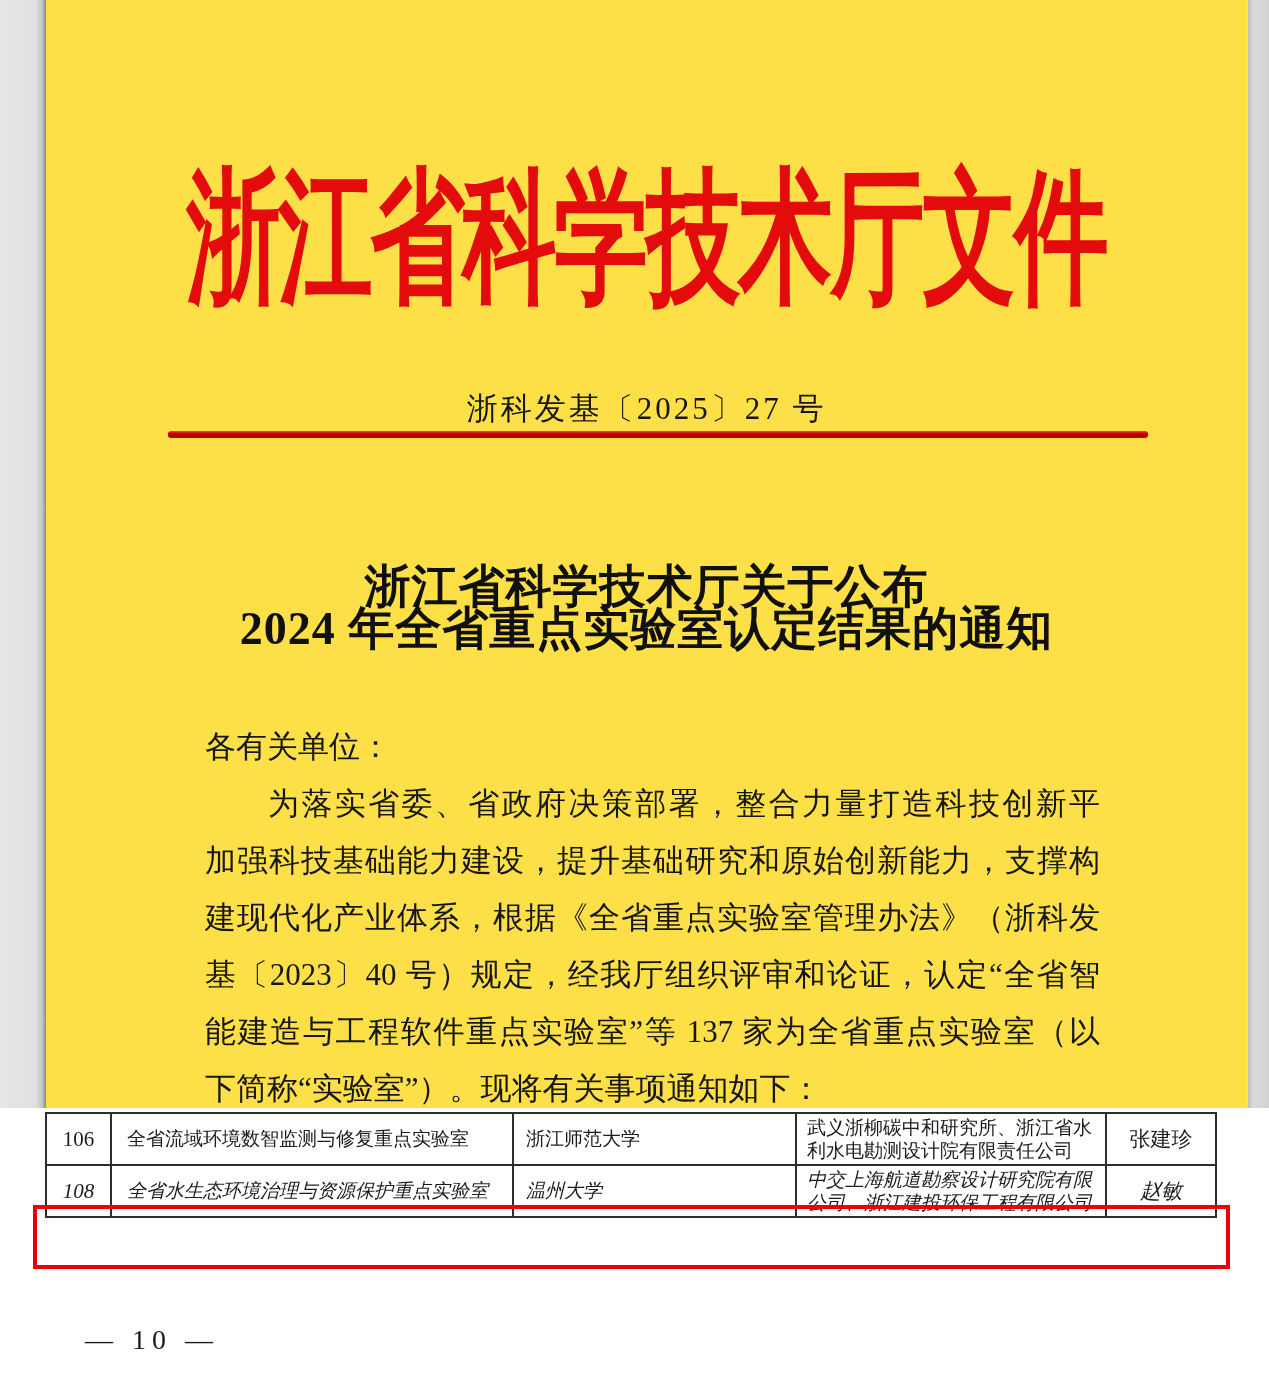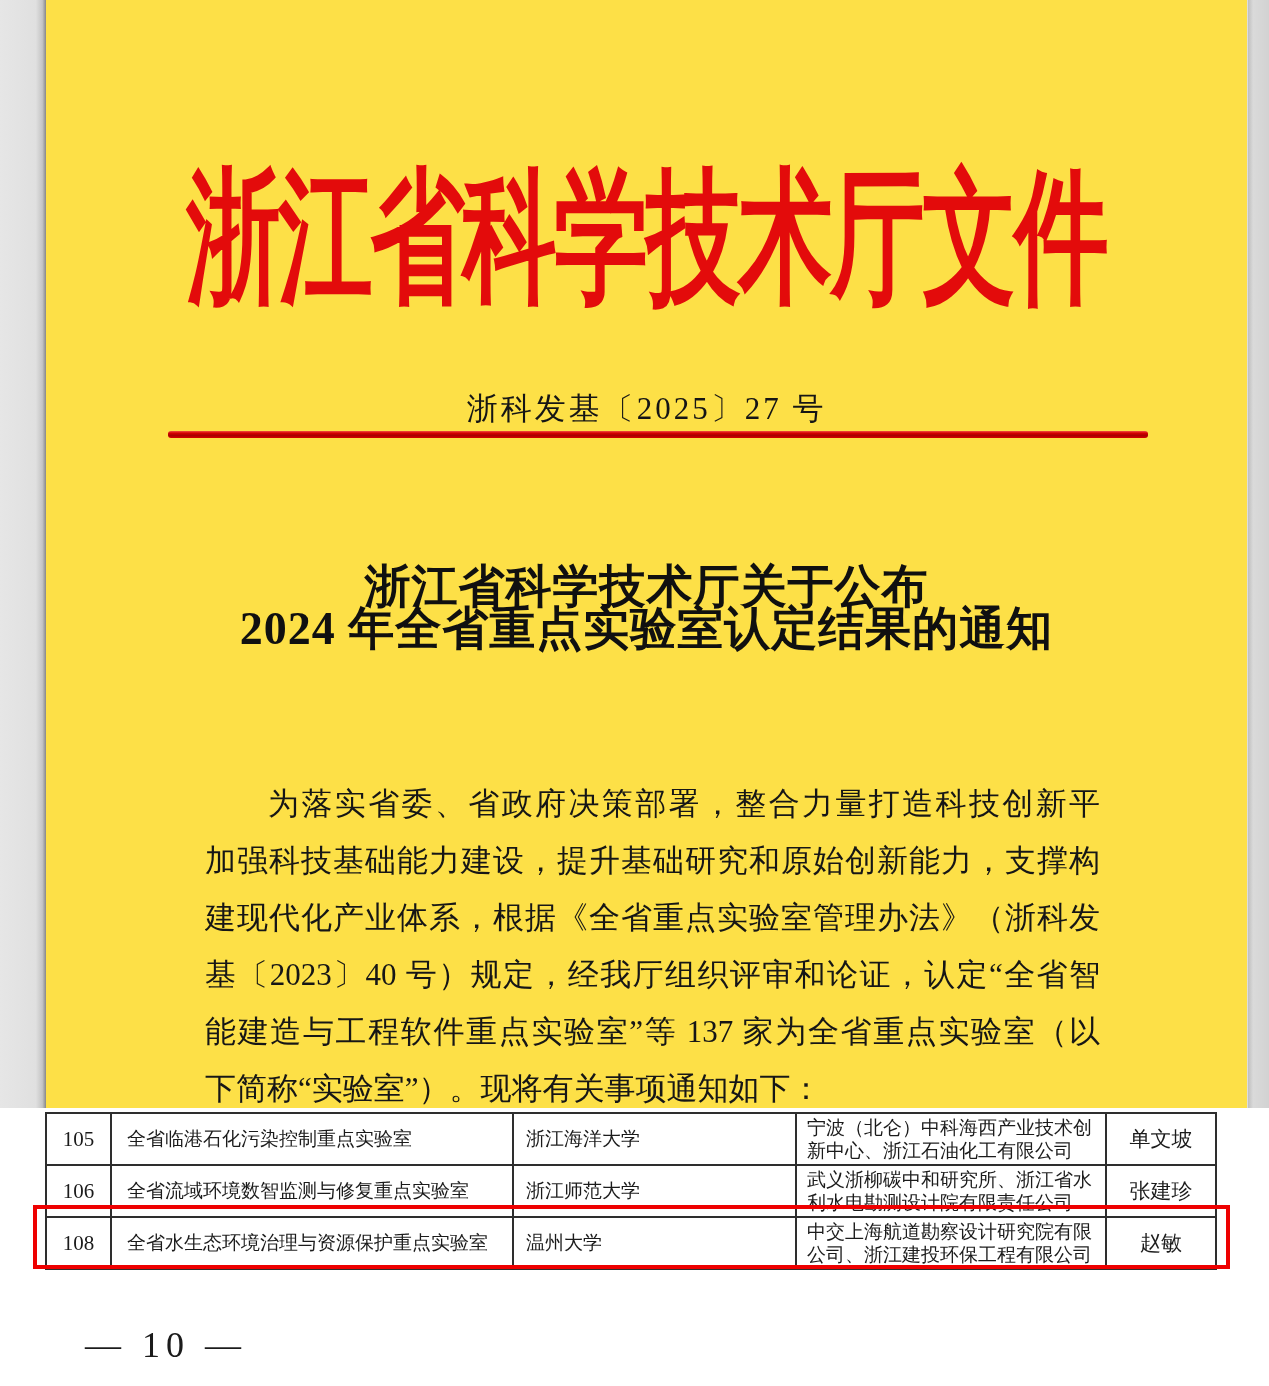--- a/index.html
+++ b/index.html
@@ -84,29 +84,29 @@
     overflow:hidden;
   }
   td.c-no{width:65px;text-align:center;font-size:21px;}
   td.c-lab{width:402px;padding-left:15px;font-size:19px;white-space:nowrap;}
   td.c-org{width:283px;padding-left:12px;font-size:19px;white-space:nowrap;}
   td.c-partner{width:310px;padding:2px 6px 2px 10px;font-size:19px;line-height:23px;}
   td.c-dir{width:110px;text-align:center;font-size:21px;}
   tr.r0 td{height:50px;}
   tr.r1 td{height:50px;}
   tr.r2 td{height:51px;}
-  tr.r3 td{height:50px;}
+  tr.r3 td{height:50px;font-style:italic;}
   .hlbox{
     position:absolute;left:33px;top:1205px;width:1197px;height:64px;
     border:4px solid var(--highlight-red,#ee0000);
     pointer-events:none;
   }
   .pagenum{
     position:absolute;top:1324px;left:85px;
-    font-size:36px;letter-spacing:6px;color:#1b1b1b;
+    font-size:28px;letter-spacing:6px;color:#1b1b1b;
   }
 </style>
 </head>
 <body>
 
 <div class="canvas">
 
   <div class="margin-left"></div>
   <div class="margin-right"></div>
 
@@ -114,39 +114,33 @@
     <span>浙江省科学技术厅文件</span>
   </div>
 
   <div class="docnum">浙科发基〔2025〕27 号</div>
 
   <div class="redline"></div>
 
   <div class="ntitle l1">浙江省科学技术厅关于公布</div>
   <div class="ntitle l2">2024 年全省重点实验室认定结果的通知</div>
 
+  <div class="salut">各有关单位：</div>
 
   <div class="bl just" style="top:783px;left:268px;width:832px">为落实省委、省政府决策部署，整合力量打造科技创新平台，</div>
   <div class="bl just" style="top:897px;left:205px;width:895px">建现代化产业体系，根据《全省重点实验室管理办法》（浙科发</div>
   <div class="bl just" style="top:840px;left:205px;width:895px">加强科技基础能力建设，提升基础研究和原始创新能力，支撑构</div>
   <div class="bl just" style="top:954px;left:205px;width:895px">基〔2023〕40 号）规定，经我厅组织评审和论证，认定“全省智</div>
   <div class="bl just" style="top:1011px;left:205px;width:895px">能建造与工程软件重点实验室”等 137 家为全省重点实验室（以</div>
   <div class="bl" style="top:1068px;left:205px">下简称“实验室”）。现将有关事项通知如下：</div>
 
   <div class="band"></div>
 
   <table class="labs">
     <tbody>
-      <tr class="r0">
-        <td class="c-no">105</td>
-        <td class="c-lab">全省临港石化污染控制重点实验室</td>
-        <td class="c-org">浙江海洋大学</td>
-        <td class="c-partner">宁波（北仑）中科海西产业技术创新中心、浙江石油化工有限公司</td>
-        <td class="c-dir">单文坡</td>
-      </tr>
       <tr class="r1">
         <td class="c-no">106</td>
         <td class="c-lab">全省流域环境数智监测与修复重点实验室</td>
         <td class="c-org">浙江师范大学</td>
         <td class="c-partner">武义浙柳碳中和研究所、浙江省水利水电勘测设计院有限责任公司</td>
         <td class="c-dir">张建珍</td>
       </tr>
       <tr class="r3">
         <td class="c-no">108</td>
         <td class="c-lab">全省水生态环境治理与资源保护重点实验室</td>

